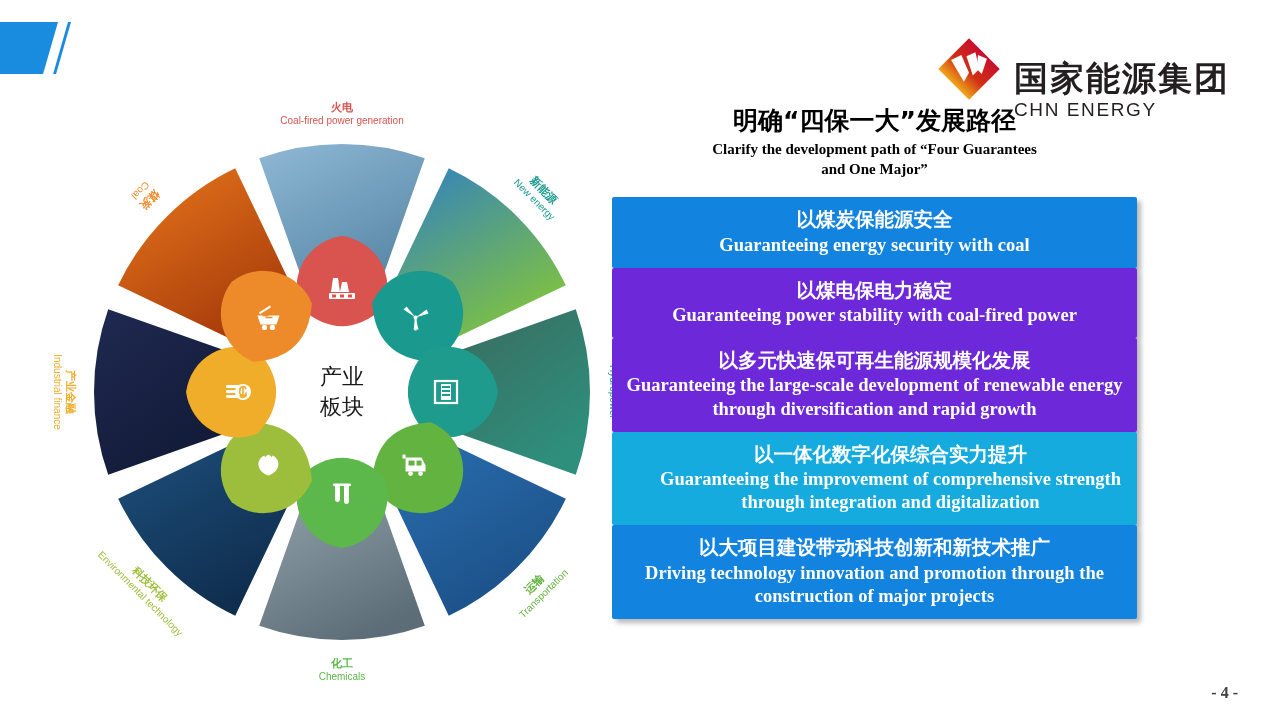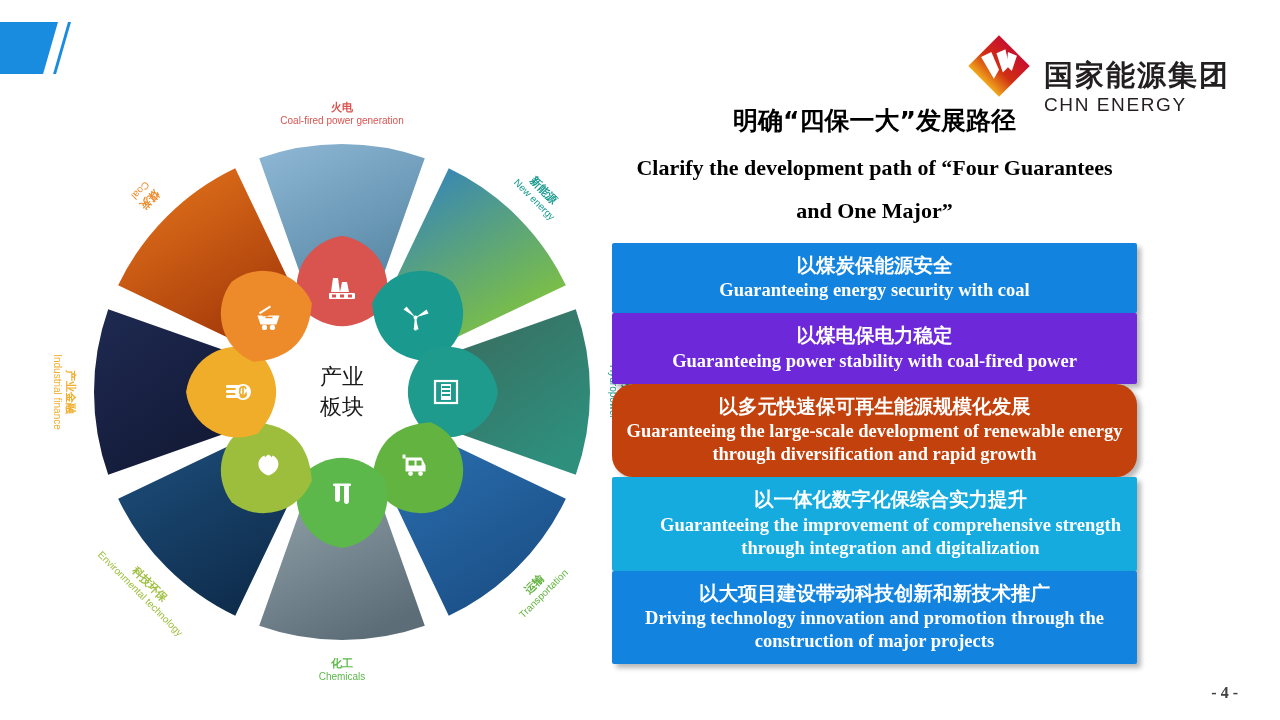--- a/index.html
+++ b/index.html
@@ -14,32 +14,32 @@
     transform:skewX(-16deg);transform-origin:top left;
   }
   .corner-deco .slash{
     position:absolute;left:68px;top:0;width:3px;height:52px;background:#1a8cdf;
     transform:skewX(-16deg);transform-origin:top left;
   }
   
   .logo-wrap{position:absolute;right:50px;top:18px;display:flex;align-items:center;gap:13px;}
   .logo-mark{width:64px;height:64px;flex:0 0 auto;}
   .logo-text{display:flex;flex-direction:column;line-height:1;}
-  .logo-cn{font-size:29px;font-weight:700;color:#231f20;letter-spacing:2px;
+  .logo-cn{font-size:34px;font-weight:700;color:#231f20;letter-spacing:2px;
            font-family:"DejaVu Sans","Liberation Sans",sans-serif;margin-top:43px;}
   .logo-en{font-size:19px;font-weight:400;color:#231f20;letter-spacing:1.6px;margin-top:5px;}
   
   .right-col{position:absolute;left:612px;top:104px;width:525px;}
   .title{
     text-align:center;color:#000;font-weight:700;
     font-family:"Liberation Serif","DejaVu Serif",serif;
   }
   .title .t-cn{font-size:25px;line-height:1.34;display:block;
     font-family:"DejaVu Sans","Liberation Sans",sans-serif;font-weight:700;}
-  .title .t-en{font-size:22px;line-height:1.26;display:block;margin-top:16px;}
+  .title .t-en{font-size:15px;line-height:1.26;display:block;margin-top:2px;}
   .boxes{margin-top:18px;display:flex;flex-direction:column;}
   .box{
     position:relative;border-radius:2px;color:#ffffff;text-align:center;
     padding:9px 14px 11px;box-shadow:4px 4px 5px rgba(0,0,0,.28);
   }
   .box .b-cn{display:block;font-size:19.5px;font-weight:700;line-height:1.4;
     font-family:"DejaVu Sans","Liberation Sans",sans-serif;}
   .box .b-en{display:block;font-size:18.5px;font-weight:700;line-height:1.25;
     font-family:"Liberation Serif","DejaVu Serif",serif;}
   
@@ -276,21 +276,21 @@
   </div>
   <div class="boxes" id="boxes">
       <div class="box" style="background: rgb(19, 131, 224);">
         <span class="b-cn">以煤炭保能源安全</span>
         <span class="b-en">Guaranteeing energy security with coal</span>
       </div>
       <div class="box" style="background: #6d28d9;">
         <span class="b-cn">以煤电保电力稳定</span>
         <span class="b-en">Guaranteeing power stability with coal-fired power</span>
       </div>
-      <div class="box" style="background: #c2410c; border-radius: 21px;">
+      <div class="box" style="background: #6d28d9;">
         <span class="b-cn">以多元快速保可再生能源规模化发展</span>
         <span class="b-en">Guaranteeing the large-scale development of renewable energy through diversification and rapid growth</span>
       </div>
       <div class="box" style="background: rgb(21, 171, 223); padding-left: 46px;">
         <span class="b-cn">以一体化数字化保综合实力提升</span>
         <span class="b-en">Guaranteeing the improvement of comprehensive strength through integration and digitalization</span>
       </div>
       <div class="box" style="background: rgb(19, 131, 224);">
         <span class="b-cn">以大项目建设带动科技创新和新技术推广</span>
         <span class="b-en">Driving technology innovation and promotion through the construction of major projects</span>

